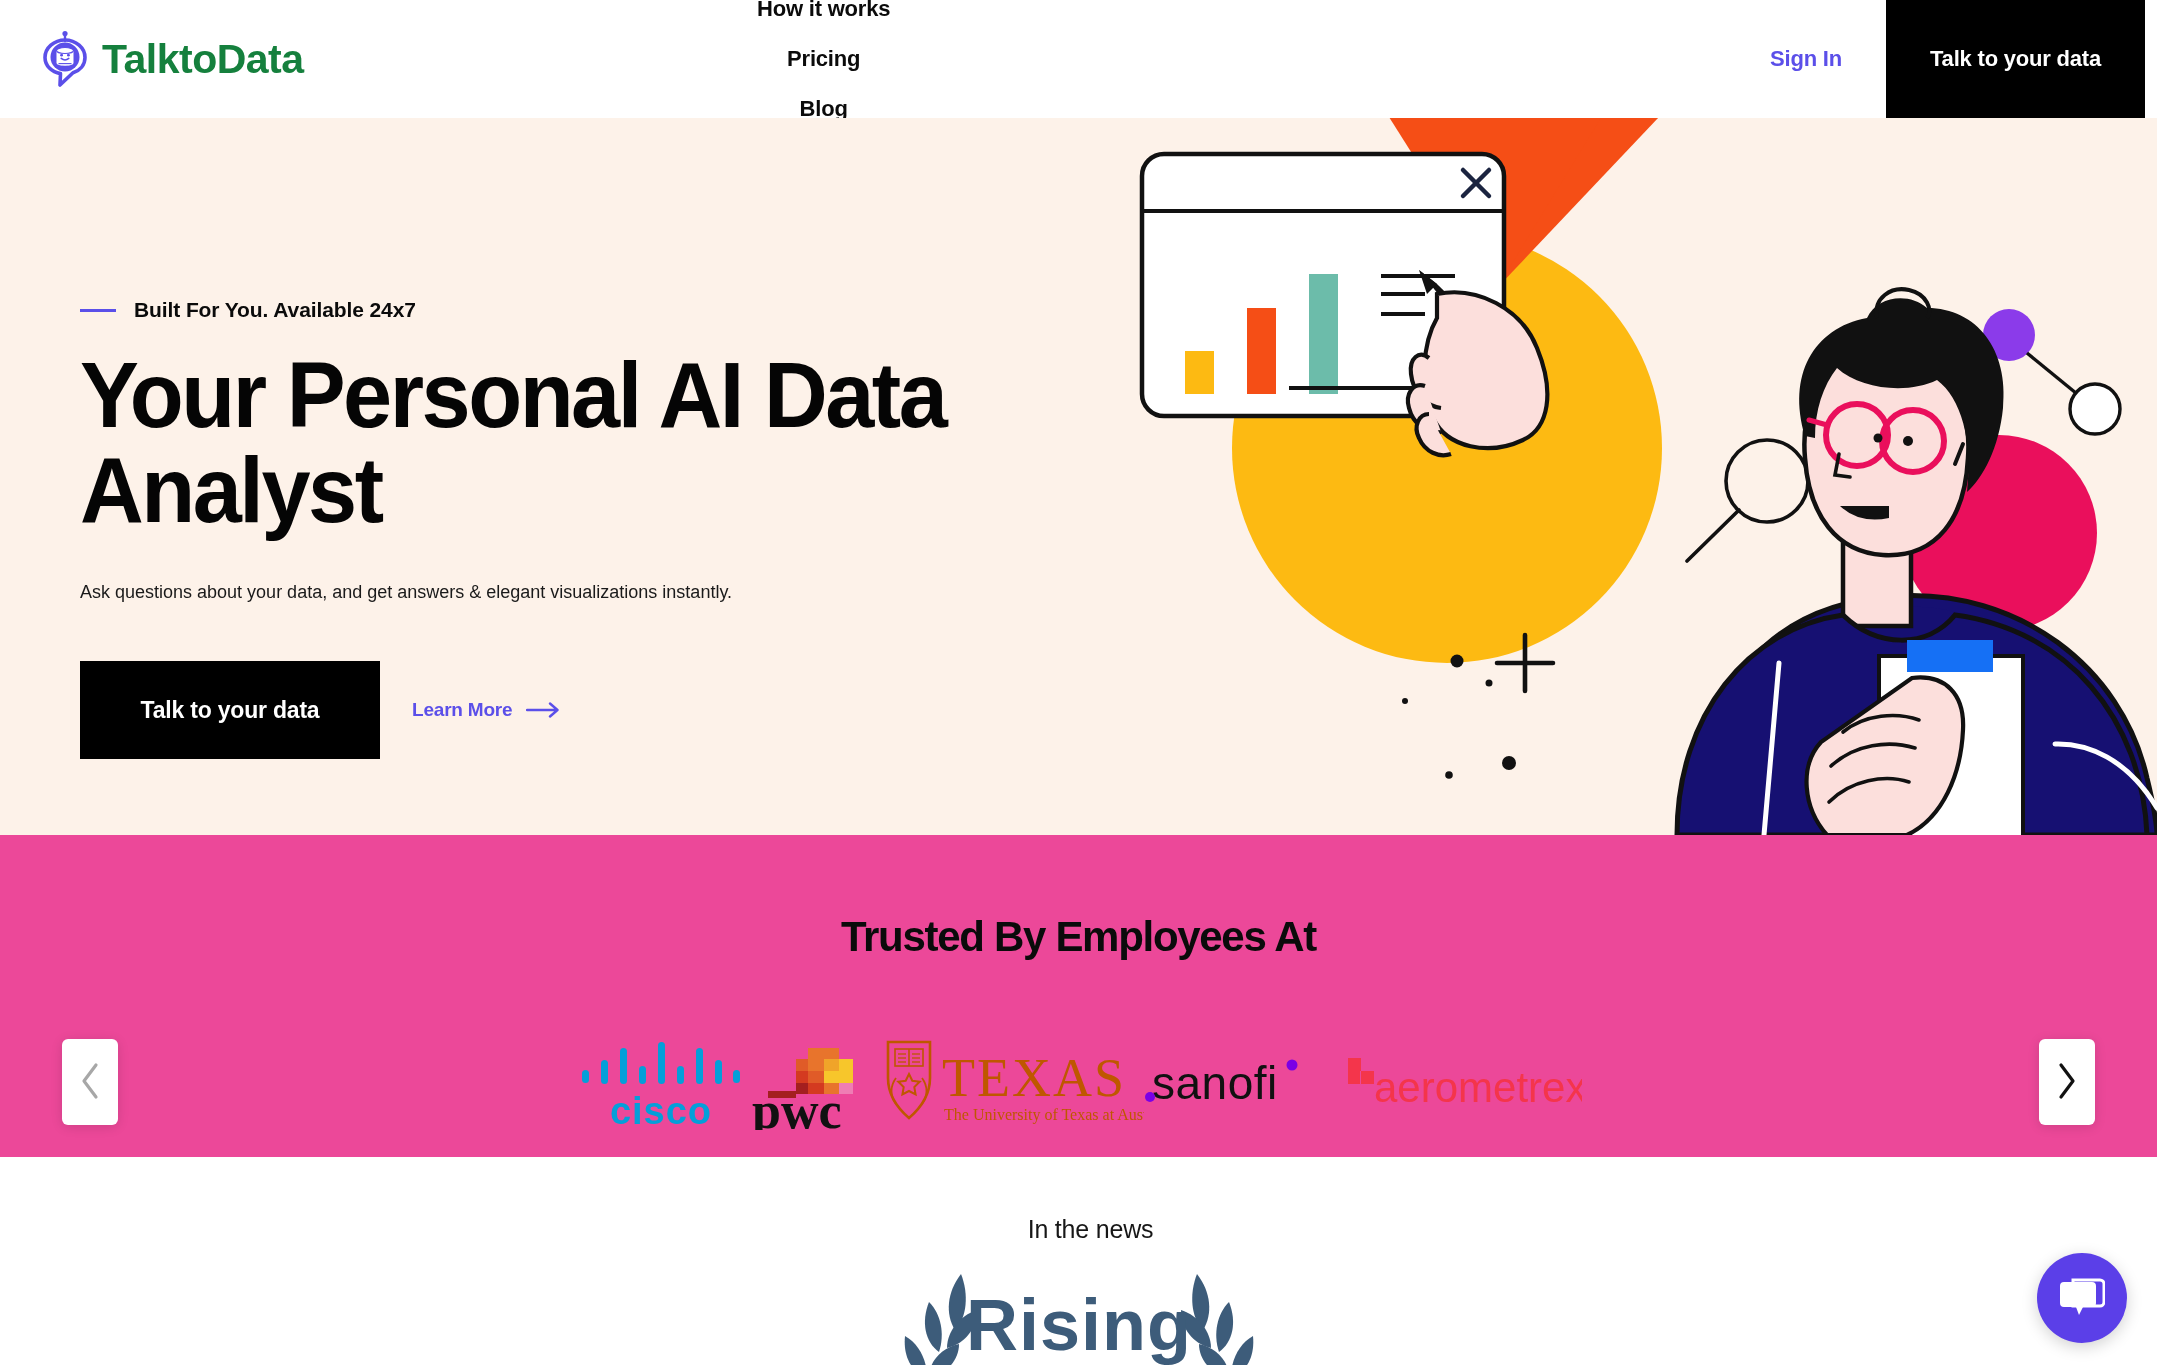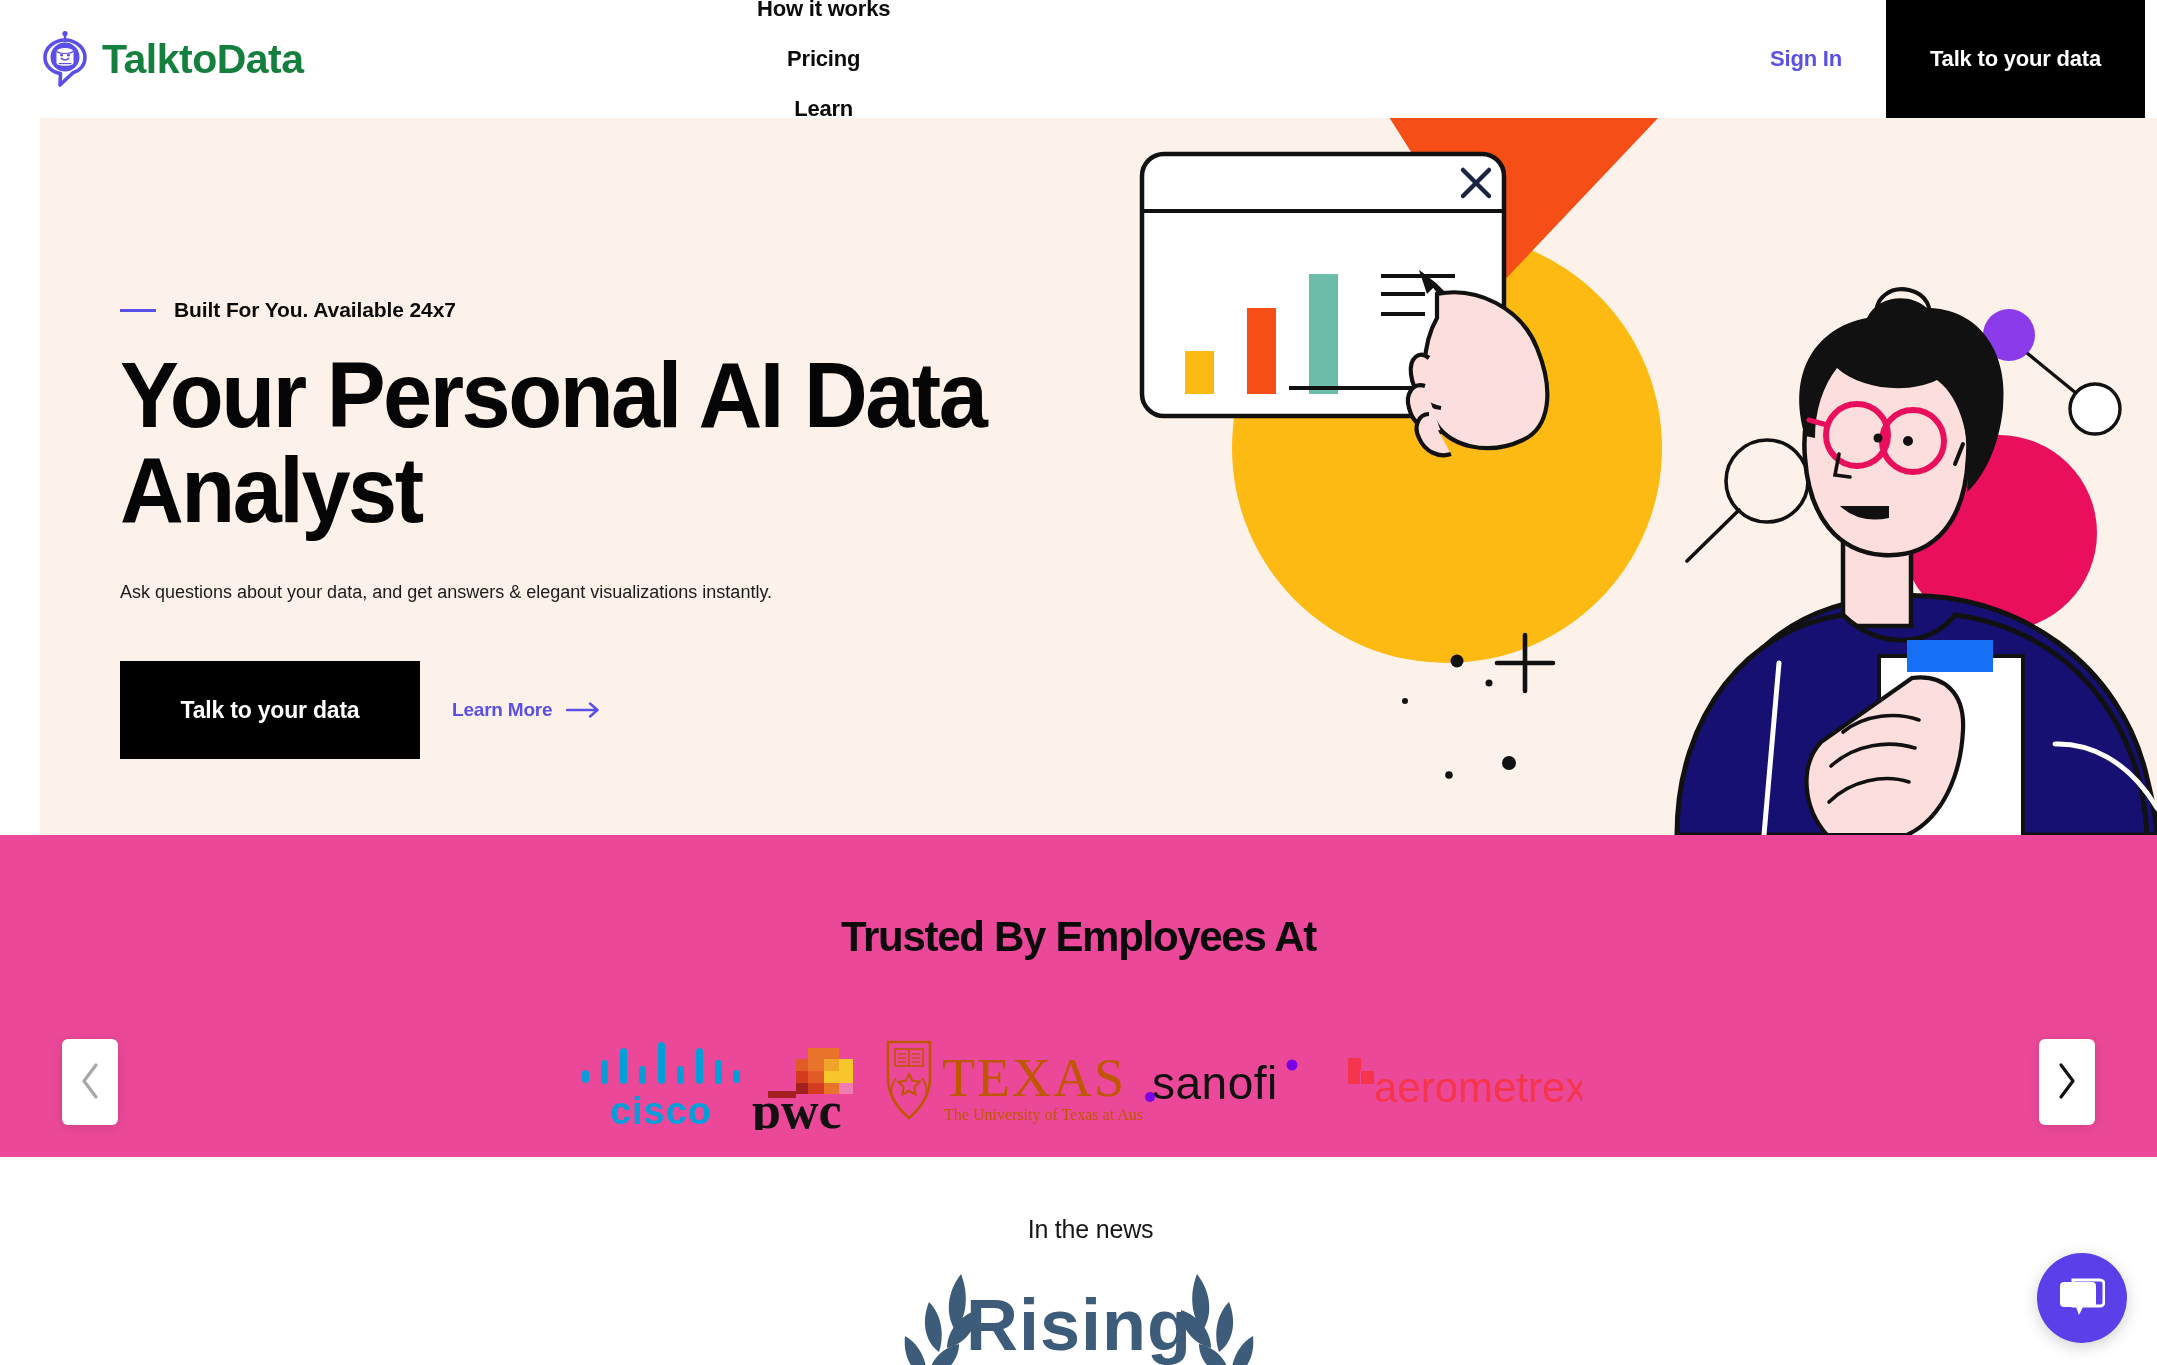--- a/index.html
+++ b/index.html
@@ -88,21 +88,20 @@
     cursor: pointer;
     font-family: "Liberation Sans", sans-serif;
   }
 
   
   .hero {
     position: relative;
     height: 717px;
     background: #FDF2E9;
     overflow: hidden;
-    margin-left: 40px;
   }
   .hero-copy {
     position: absolute;
     left: 80px;
     top: 180px;
     width: 980px;
   }
   .eyebrow {
     display: flex;
     align-items: center;
@@ -287,21 +286,21 @@
         <path d="M20.5 33.6 H33.5" stroke="#5B4FE9" stroke-width="1.1"></path>
         <path d="M23.5 36.3 H30.5" stroke="#5B4FE9" stroke-width="1.1"></path>
       </svg>
     </span>
     <span class="brand-text">TalktoData</span>
   </a>
 
   <nav class="nav-links">
     <a class="nav-link" href="#">How it works</a>
     <a class="nav-link" href="#">Pricing</a>
-    <a class="nav-link" href="#">Learn</a>
+    <a class="nav-link" href="#">Blog</a>
   </nav>
 
   <div class="nav-right">
     <a class="signin" href="#">Sign In</a>
     <button class="nav-cta">Talk to your data</button>
   </div>
 </header>
 
 <section class="hero">
 

